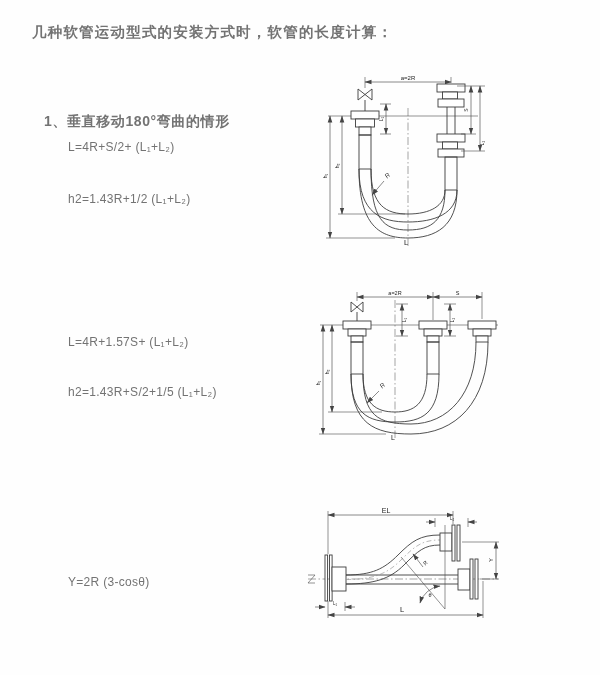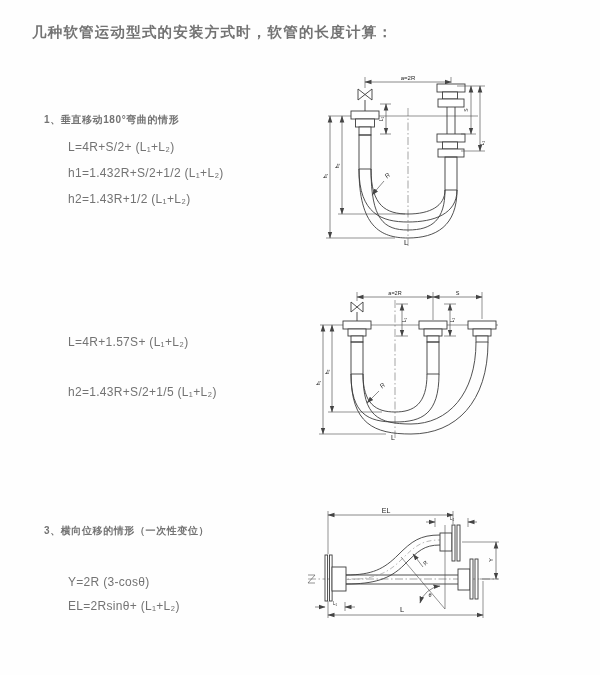--- a/index.html
+++ b/index.html
@@ -5,21 +5,21 @@
   html,body{margin:0;padding:0;background:#ffffff;}
   .page{
     position:relative;width:600px;height:675px;background:#fefefe;
     font-family:"Liberation Sans","DejaVu Sans",sans-serif;color:#737373;overflow:hidden;
   }
   .title{
     position:absolute;left:32px;top:23px;font-size:14.5px;font-weight:600;
     letter-spacing:1.2px;white-space:nowrap;
   }
   .heading{
-    position:absolute;left:44px;font-size:10px;font-weight:600;
+    position:absolute;left:44px;font-size:14px;font-weight:600;
     letter-spacing:0.6px;white-space:nowrap;
   }
   .formula{
     position:absolute;left:68px;font-size:12px;font-weight:500;
     letter-spacing:0.3px;white-space:nowrap;
   }
   .diag{position:absolute;}
   
   .ol{stroke:#3d3d3d;stroke-width:0.9;fill:none;}
   .fr{stroke:#3d3d3d;stroke-width:0.9;fill:#fff;}
@@ -32,29 +32,26 @@
 </style>
 </head>
 <body>
 
 <div class="page">
 
   <div class="title">几种软管运动型式的安装方式时，软管的长度计算：</div>
 
   <div class="heading" style="top:113px">1、垂直移动180°弯曲的情形</div>
   <div class="formula" style="top:140px">L=4R+S/2+ (L₁+L₂)</div>
-  <div class="formula" style="top:166px">h1=1.432R+S/2+1/2 (L₁+L₂)</div>
   <div class="formula" style="top:192px">h2=1.43R+1/2 (L₁+L₂)</div>
 
   <div class="formula" style="top:335px">L=4R+1.57S+ (L₁+L₂)</div>
   <div class="formula" style="top:385px">h2=1.43R+S/2+1/5 (L₁+L₂)</div>
 
-  <div class="heading" style="top:524px">3、横向位移的情形（一次性变位）</div>
   <div class="formula" style="top:575px">Y=2R (3-cosθ)</div>
-  <div class="formula" style="top:599px">EL=2Rsinθ+ (L₁+L₂)</div>
 
   <svg class="diag" style="left:320px;top:68px" width="178" height="184" viewBox="0 0 178 184">
     <defs>
       <pattern id="p1" width="3.5" height="3.5" patternUnits="userSpaceOnUse">
         <path d="M0,3.5 L3.5,0 M0,0 L3.5,3.5" stroke="#5d5d5d" stroke-width="0.5"></path>
       </pattern>
       <marker id="a1" markerWidth="8" markerHeight="8" refX="6.5" refY="3.5" orient="auto-start-reverse" markerUnits="userSpaceOnUse">
         <path d="M0,1.2 L7,3.5 L0,5.8 Z" fill="#444"></path>
       </marker>
     </defs>

